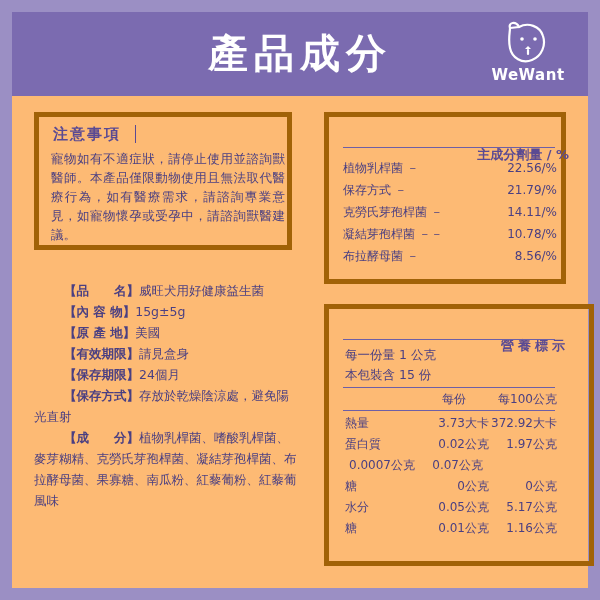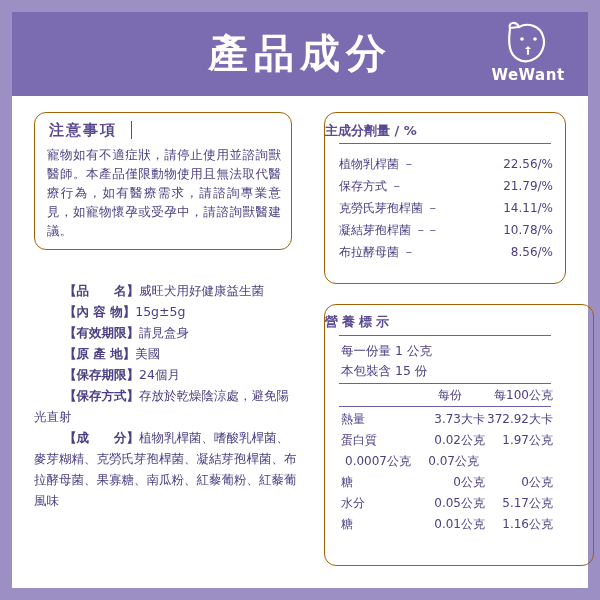--- a/index.html
+++ b/index.html
@@ -6,21 +6,21 @@
   body{
     width:600px;height:600px;
     background:#9b8fc4;
     font-family:"DejaVu Sans","Liberation Sans",sans-serif;
     overflow:hidden;
   }
   .page{
     position:absolute;
     left:12px;top:12px;
     width:576px;height:576px;
-    background:#ffffff;
+    background:#fdba74;
     box-sizing:border-box;
   }
   
   .header{
     position:absolute;left:0;top:0;width:576px;height:84px;
     background:#7b6bb0;
   }
   .title{
     position:absolute;left:0;top:14px;width:576px;
     text-align:center;
@@ -34,30 +34,31 @@
     text-align:center;
   }
   .logo svg{display:block;margin:0 auto;}
   .logo-text{
     color:#ffffff;font-size:15px;font-weight:bold;letter-spacing:0.5px;
     margin-top:-2px;
   }
   
   .box{
     position:absolute;
-    border:1px solid #a16207;
-    border-radius:12px;
+    border:5px solid #a16207;
+    border-radius:0;
     box-sizing:border-box;
     background:transparent;
   }
   .box-title{
     color:#5a4a93;
     font-size:13px;
     font-weight:bold;
-    text-align:left;
+    text-align:right;
+    margin-top:20px;
   }
   
   #notice{left:22px;top:100px;width:258px;height:138px;}
   .notice-head{
     position:absolute;left:14px;top:8px;
     color:#5a4a93;font-size:15px;font-weight:bold;letter-spacing:2px;
   }
   .notice-cursor{
     position:absolute;left:96px;top:8px;width:1px;height:18px;background:#5a4a93;
   }
@@ -166,24 +167,24 @@
   </div>
 
   <div class="spec">
     <div class="spec-row">
       <span class="spec-label">【品　　名】</span><span>威旺犬用好健康益生菌</span>
     </div>
     <div class="spec-row">
       <span class="spec-label">【內 容 物】</span><span>15g±5g</span>
     </div>
     <div class="spec-row">
+      <span class="spec-label">【原 產 地】</span><span>美國</span>
+    </div>
+    <div class="spec-row">
       <span class="spec-label">【有效期限】</span><span>請見盒身</span>
-    </div>
-    <div class="spec-row">
-      <span class="spec-label">【原 產 地】</span><span>美國</span>
     </div>
     <div class="spec-row">
       <span class="spec-label">【保存期限】</span><span>24個月</span>
     </div>
     <div class="spec-row">
       <span class="spec-label">【保存方式】</span><span>存放於乾燥陰涼處，避免陽光直射</span>
     </div>
     <div class="spec-row">
       <span class="spec-label">【成　　分】</span><span>植物乳桿菌、嗜酸乳桿菌、麥芽糊精、克勞氏芽孢桿菌、凝結芽孢桿菌、布拉酵母菌、果寡糖、南瓜粉、紅藜葡粉、紅藜葡風味</span>
     </div>

